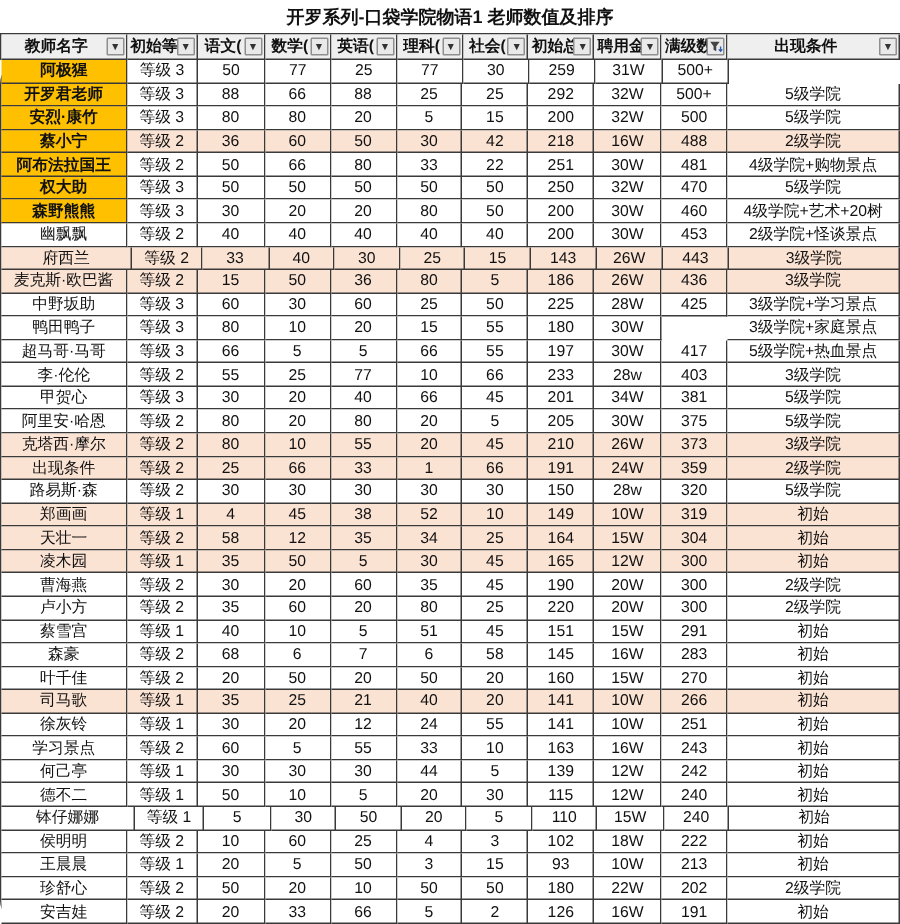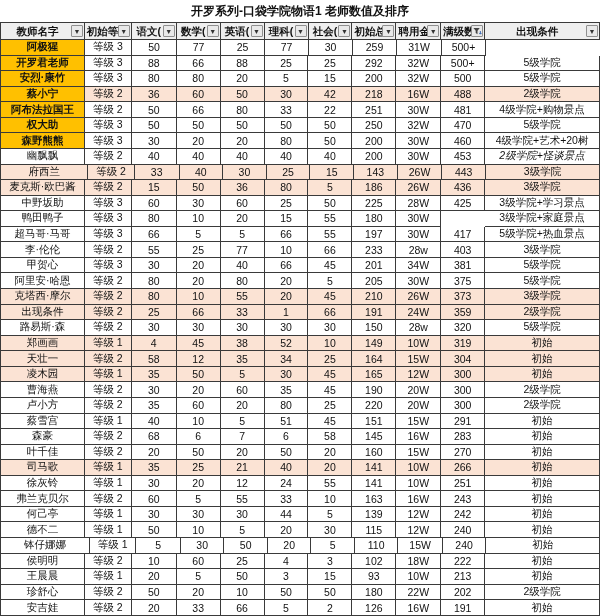--- a/index.html
+++ b/index.html
@@ -29,20 +29,21 @@
   }
   .hbtn{
     position:absolute; right:1px; top:2px; width:12px; height:12px;
     background:#e9e9e9; border:1px solid #8f8f8f; border-radius:1px;
     display:flex; align-items:center; justify-content:center;
     font-size:7px; line-height:1; color:#333; cursor:pointer;
   }
   #rows{
     flex:1; display:flex; flex-direction:column;
     border-left:1px solid var(--grid);
+    border-radius:16px;
   }
   .trow{flex:1 0 0; display:flex; min-height:0;}
   .cell{
     height:100%; background:#ffffff;
     border-right:1px solid var(--grid); border-bottom:1px solid var(--grid);
     font-size:10.5px; text-align:center; overflow:hidden; white-space:nowrap;
     display:flex; align-items:center; justify-content:center;
   }
   .trow.tint .cell{background:var(--pink);}
   .trow .cell.gold{background:var(--gold); font-weight:bold;}
@@ -186,21 +187,21 @@
         <div class="cell" style="width: 84px;">幽飘飘</div>
         <div class="cell" style="width: 47px;">等级 2</div>
         <div class="cell" style="width: 45px;">40</div>
         <div class="cell" style="width: 44px;">40</div>
         <div class="cell" style="width: 44px;">40</div>
         <div class="cell" style="width: 44px;">40</div>
         <div class="cell" style="width: 44px;">40</div>
         <div class="cell" style="width: 44px;">200</div>
         <div class="cell" style="width: 45px;">30W</div>
         <div class="cell" style="width: 44px;">453</div>
-        <div class="cell" style="width: 115px; font-style: italic;">2级学院+怪谈景点</div>
+        <div class="cell" style="width: 115px;">2级学院+怪谈景点</div>
       </div>
       <div class="trow tint">
         <div class="cell" style="width: 88px;">府西兰</div>
         <div class="cell" style="width: 47px;">等级 2</div>
         <div class="cell" style="width: 45px;">33</div>
         <div class="cell" style="width: 44px;">40</div>
         <div class="cell" style="width: 44px;">30</div>
         <div class="cell" style="width: 44px;">25</div>
         <div class="cell" style="width: 44px;">15</div>
         <div class="cell" style="width: 44px;">143</div>
@@ -462,21 +463,21 @@
         <div class="cell" style="width: 44px;">20</div>
         <div class="cell" style="width: 44px;">12</div>
         <div class="cell" style="width: 44px;">24</div>
         <div class="cell" style="width: 44px;">55</div>
         <div class="cell" style="width: 44px;">141</div>
         <div class="cell" style="width: 45px;">10W</div>
         <div class="cell" style="width: 44px;">251</div>
         <div class="cell" style="width: 115px;">初始</div>
       </div>
       <div class="trow">
-        <div class="cell" style="width: 84px;">弗兰克贝尔</div>
+        <div class="cell" style="width: 84px;">学习景点</div>
         <div class="cell" style="width: 47px;">等级 2</div>
         <div class="cell" style="width: 45px;">60</div>
         <div class="cell" style="width: 44px;">5</div>
         <div class="cell" style="width: 44px;">55</div>
         <div class="cell" style="width: 44px;">33</div>
         <div class="cell" style="width: 44px;">10</div>
         <div class="cell" style="width: 44px;">163</div>
         <div class="cell" style="width: 45px;">16W</div>
         <div class="cell" style="width: 44px;">243</div>
         <div class="cell" style="width: 115px;">初始</div>

